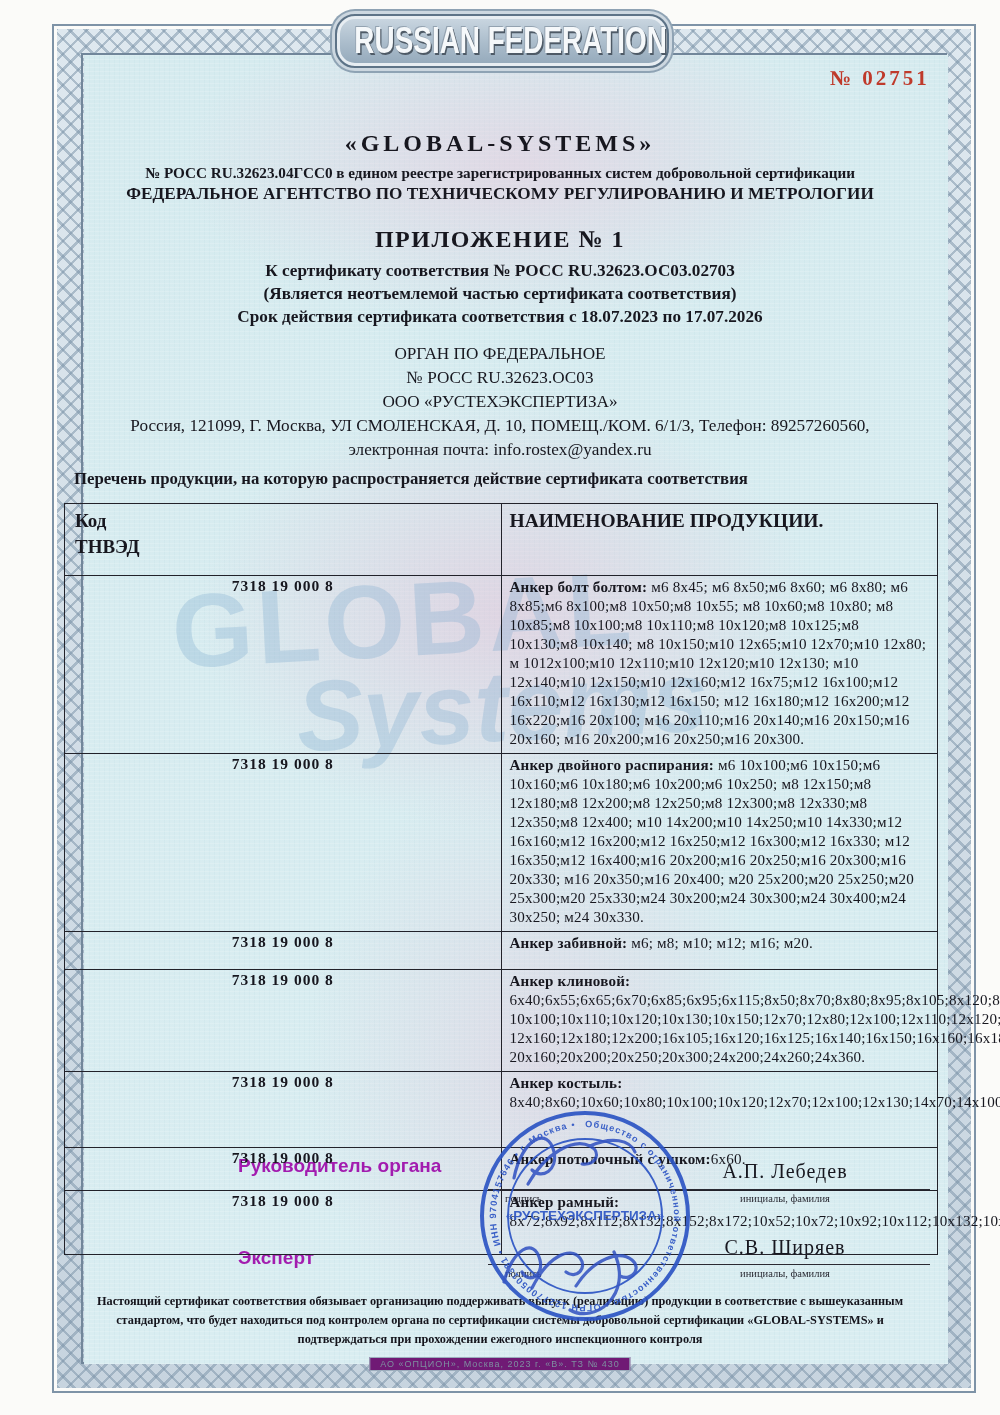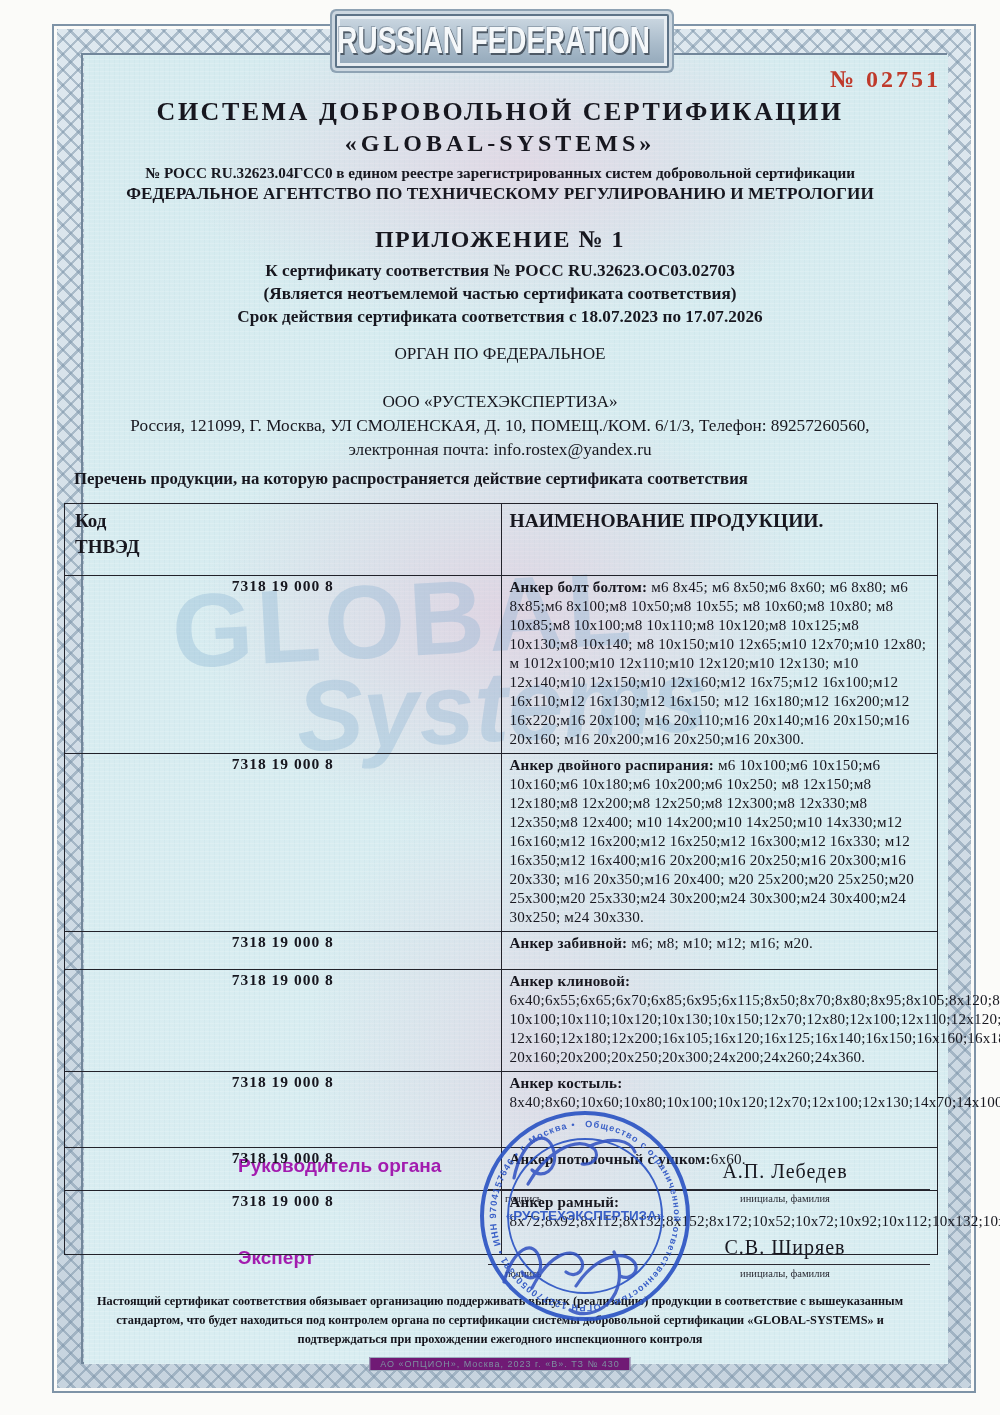--- a/index.html
+++ b/index.html
@@ -20,27 +20,27 @@
       radial-gradient(ellipse 430px 300px at 49% 560px, rgba(230,188,212,.48), transparent 72%),
       radial-gradient(ellipse 330px 430px at 53% 1010px, rgba(230,188,212,.34), transparent 72%),
       repeating-linear-gradient(0deg, rgba(255,255,255,.16) 0 1px, transparent 1px 4px),
       repeating-linear-gradient(90deg, rgba(160,205,215,.10) 0 1px, transparent 1px 5px),
       linear-gradient(#d6ebef,#d9edf1);}
   .abs{position:absolute;}
   .ctr{left:0;width:1000px;text-align:center;}
   
   .banner{position:absolute;top:14px;left:335px;width:330px;height:50px;
     background:linear-gradient(180deg,#ccd8e2 0%,#aabccb 55%,#93a8ba 100%);
-    border:2px solid #5d7387;border-radius:2px;
+    border:2px solid #5d7387;border-radius:20px;
     box-shadow:inset 0 0 0 3px #e7edf2, 0 0 0 3px #ccd7e0, 0 0 0 5px #8fa3b4;
-    display:flex;align-items:center;justify-content:flex-end;}
+    display:flex;align-items:center;justify-content:flex-start;}
   .banner span{font-family:"Liberation Sans",sans-serif;font-weight:bold;font-size:31px;
     letter-spacing:0px;color:#f5f8fa;transform:scaleY(1.22) scaleX(.9);
     text-shadow:1.5px 1.5px 0 #4e5a66,-1px -1px 0 #93a2b0;white-space:nowrap;}
-  .doc-number{position:absolute;top:66px;left:830px;font-weight:bold;font-size:24px;
+  .doc-number{position:absolute;top:66px;left:830px;font-weight:bold;font-size:21px;
     letter-spacing:3px;color:#bf3a2b;}
   .t-sys1{top:97px;font-weight:bold;font-size:26px;letter-spacing:2.5px;}
   .t-sys2{top:130px;font-weight:bold;font-size:24px;letter-spacing:4px;}
   .t-reg {top:164px;font-weight:bold;font-size:15.2px;}
   .t-agn {top:184px;font-weight:bold;font-size:17.2px;}
   .a-title{top:226px;font-weight:bold;font-size:24px;letter-spacing:1.5px;}
   .a-l1{top:261px;font-weight:bold;font-size:17.2px;}
   .a-l2{top:284px;font-weight:bold;font-size:17.2px;}
   .a-l3{top:307px;font-weight:bold;font-size:17.2px;}
   .o-l1{top:344px;font-size:17.2px;}
@@ -95,31 +95,31 @@
     <div class="innerline"></div>
   </div>
 
   <div class="content"></div>
 
   <div class="banner">
     <span>RUSSIAN FEDERATION</span>
   </div>
   <div class="doc-number">№ 02751</div>
 
-  <div class="abs ctr t-sys1">СИСТЕМА ДОБРОВОЛЬНОЙ СЕРТИФИКАЦИИ</div>
   <div class="abs ctr t-sys2">«GLOBAL-SYSTEMS»</div>
   <div class="abs ctr t-reg">№ РОСС RU.32623.04ГСС0 в едином реестре зарегистрированных систем добровольной сертификации</div>
   <div class="abs ctr t-agn">ФЕДЕРАЛЬНОЕ АГЕНТСТВО ПО ТЕХНИЧЕСКОМУ РЕГУЛИРОВАНИЮ И МЕТРОЛОГИИ</div>
 
   <div class="abs ctr a-title">ПРИЛОЖЕНИЕ № 1</div>
   <div class="abs ctr a-l1">К сертификату соответствия № РОСС RU.32623.ОС03.02703</div>
   <div class="abs ctr a-l2">(Является неотъемлемой частью сертификата соответствия)</div>
   <div class="abs ctr a-l3">Срок действия сертификата соответствия с 18.07.2023 по 17.07.2026</div>
 
   <div class="abs ctr o-l1">ОРГАН ПО ФЕДЕРАЛЬНОЕ</div>
+  <div class="abs ctr o-l2">№ РОСС RU.32623.ОС03</div>
   <div class="abs ctr o-l3">ООО «РУСТЕХЭКСПЕРТИЗА»</div>
   <div class="abs ctr o-l4">Россия, 121099, Г. Москва, УЛ СМОЛЕНСКАЯ, Д. 10, ПОМЕЩ./КОМ. 6/1/3, Телефон: 89257260560,</div>
   <div class="abs ctr o-l5">электронная почта: info.rostex@yandex.ru</div>
 
   <div class="abs list-head">Перечень продукции, на которую распространяется действие сертификата соответствия</div>
 
   <div class="table-wrap">
     <div class="wm">
       <div class="w1">GLOBAL</div>
       <div class="w2">Systems</div>

